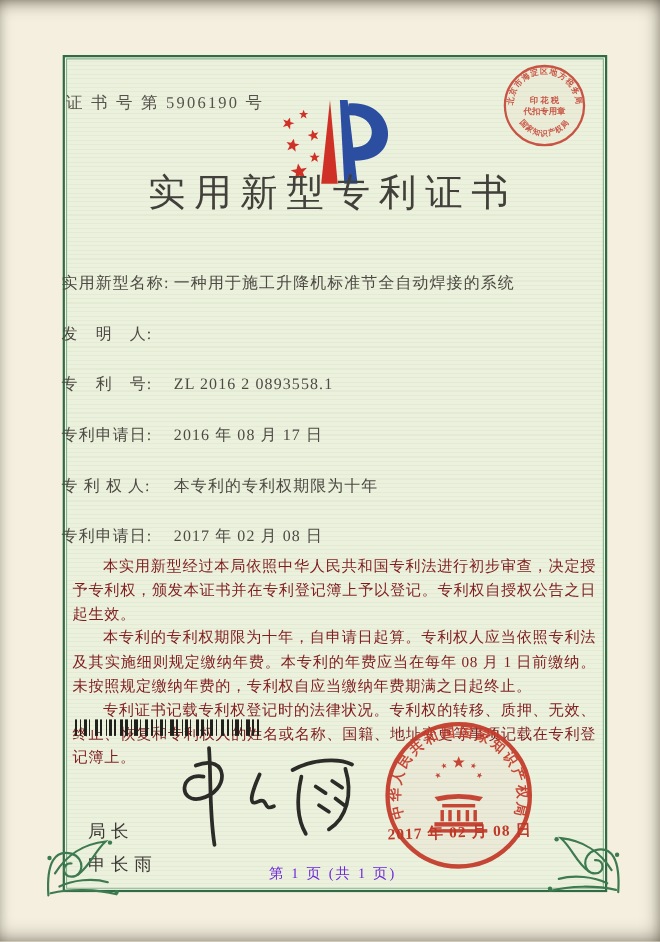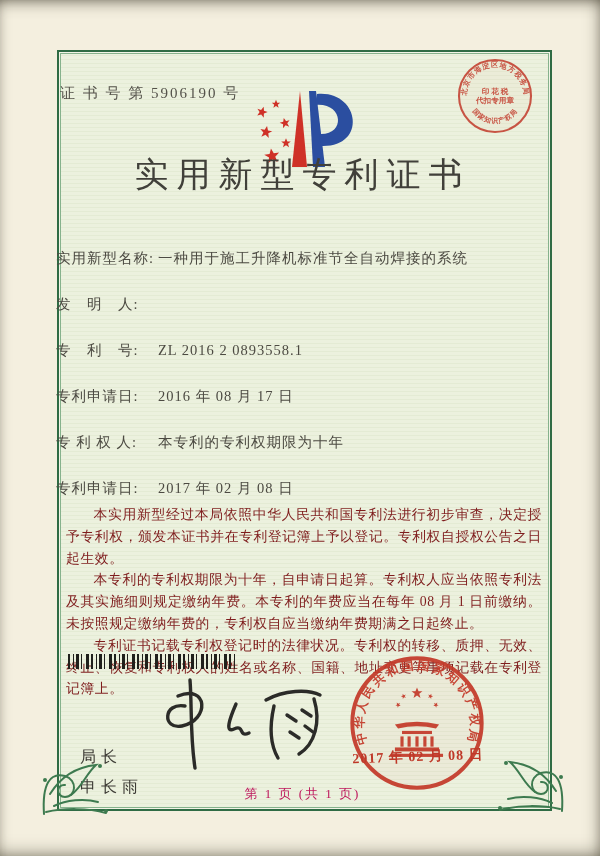--- a/index.html
+++ b/index.html
@@ -42,21 +42,21 @@
       #20201c 13px 14px,transparent 14px 18px,
       #20201c 18px 21px,transparent 21px 23px);}
   .signer{position:absolute;left:80px;top:698px;z-index:4;color:#3c3a34;
     font-size:16px;letter-spacing:5px;line-height:30px;margin-top:44px;}
   .sig{position:absolute;left:150px;top:676px;width:185px;height:98px;z-index:5;}
   .seal-main{position:absolute;left:346px;top:652px;width:142px;height:142px;z-index:6;opacity:.93;}
   .seal-date{position:absolute;left:338px;top:748px;width:160px;text-align:center;z-index:7;
     color:#bf3828;font-size:14px;font-weight:bold;letter-spacing:1px;transform:rotate(-2deg);}
   .seal-tax{position:absolute;left:455px;top:56px;width:80px;height:80px;z-index:6;opacity:.9;}
   .footer{position:absolute;left:57px;top:785px;width:491px;text-align:center;z-index:4;
-    font-size:13px;color:#be185d;letter-spacing:2px;}
+    font-size:13px;color:#6d28d9;letter-spacing:2px;}
   .flourish{position:absolute;z-index:4;}
   .flourish.left{left:40px;top:742px;width:92px;height:74px;}
   .flourish.right{left:474px;top:738px;width:92px;height:76px;transform:scaleX(-1);}
 </style>
 </head>
 <body>
 
 <div id="paper">
 
   <div class="frame"></div>

